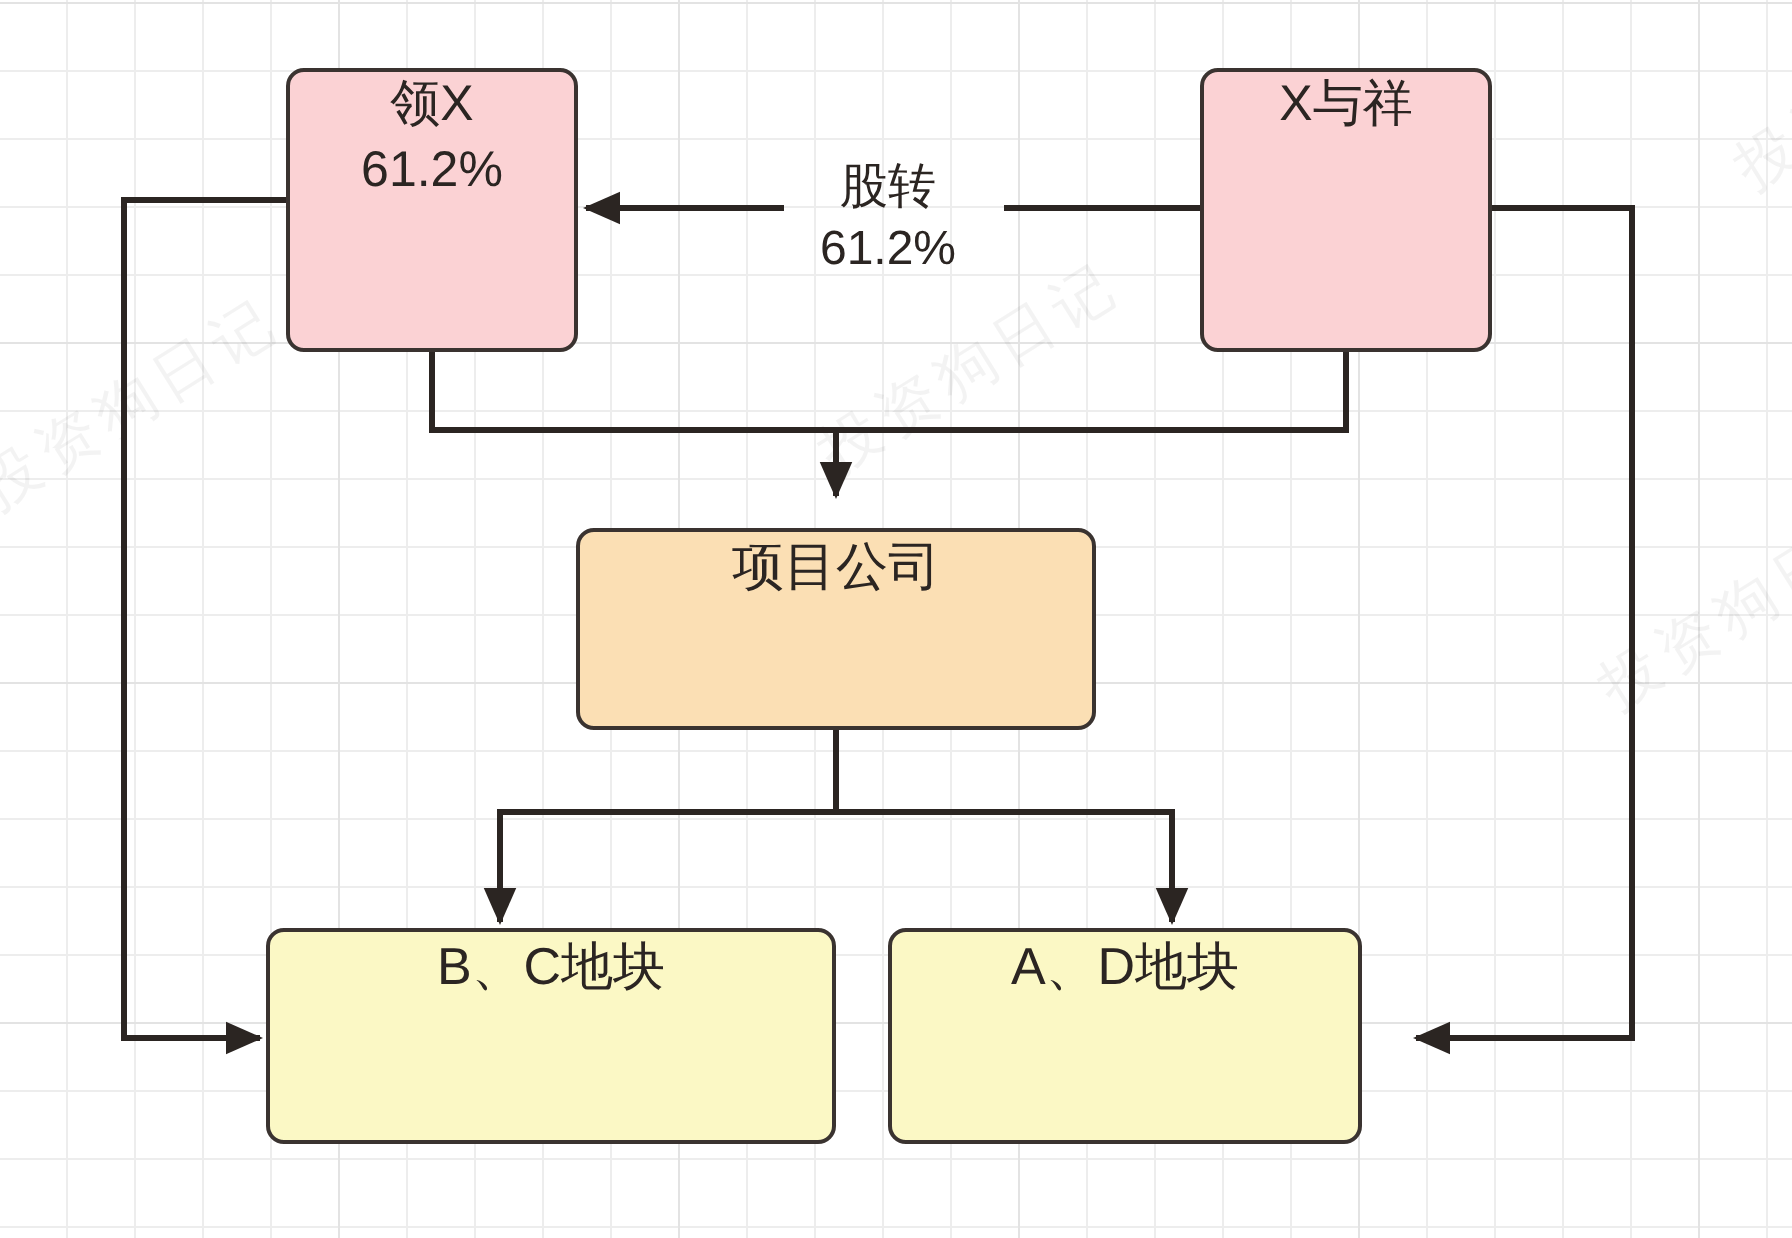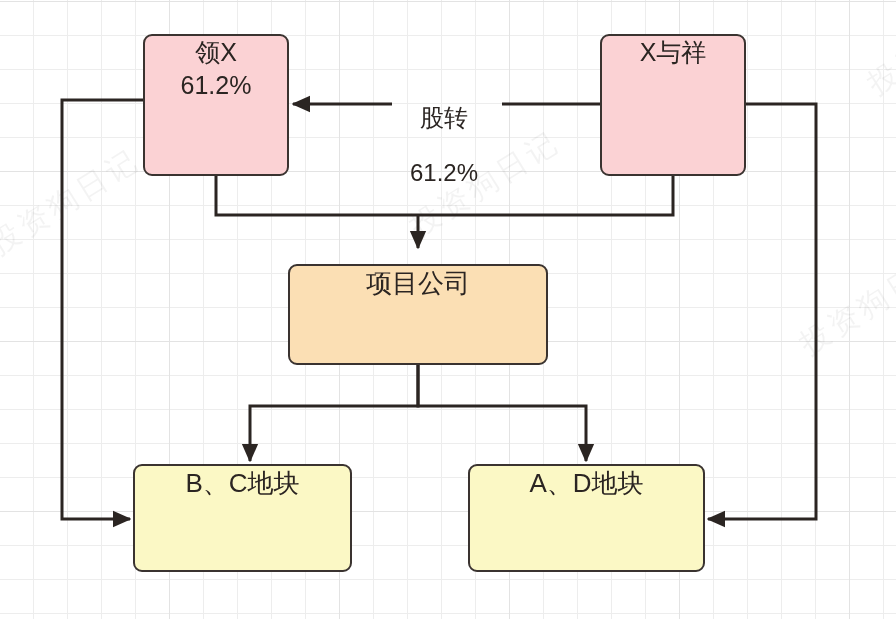--- a/index.html
+++ b/index.html
@@ -61,21 +61,21 @@
   .node-line { display: block; }
 
   .edge-label {
     position: absolute;
     text-align: center;
     color: #2b2522;
     line-height: 1.3;
     white-space: nowrap;
     background: transparent;
   }
-  .edge-label .lbl-line { display: block; margin-top: 24px; }
+  .edge-label .lbl-line { display: block; }
 
   .wm {
     position: absolute;
     color: #000;
     opacity: 0.045;
     font-size: 30px;
     letter-spacing: 4px;
     white-space: nowrap;
     transform: rotate(-32deg);
     transform-origin: left top;
@@ -128,25 +128,25 @@
   </div>
 
   <div class="node pink" style="left:600px; top:34px; width:146px; height:142px; font-size:25px;">
     <span class="node-line">X与祥</span>
   </div>
 
   <div class="node orange" style="left:288px; top:264px; width:260px; height:101px; font-size:26px;">
     <span class="node-line">项目公司</span>
   </div>
 
-  <div class="node yellow" style="left:133px; top:464px; width:219px; height:108px; font-size:26px;">
+  <div class="node yellow" style="left:133px; top:464px; width:285px; height:108px; font-size:26px;">
     <span class="node-line">B、C地块</span>
   </div>
 
-  <div class="node yellow" style="left:468px; top:464px; width:237px; height:108px; font-size:26px;">
+  <div class="node yellow" style="left:444px; top:464px; width:237px; height:108px; font-size:26px;">
     <span class="node-line">A、D地块</span>
   </div>
 
   <div class="edge-label" style="left:444px; top:78px; transform:translateX(-50%); font-size:24px;">
     <span class="lbl-line">股转</span>
     <span class="lbl-line">61.2%</span>
   </div>
 
 </div>
 

